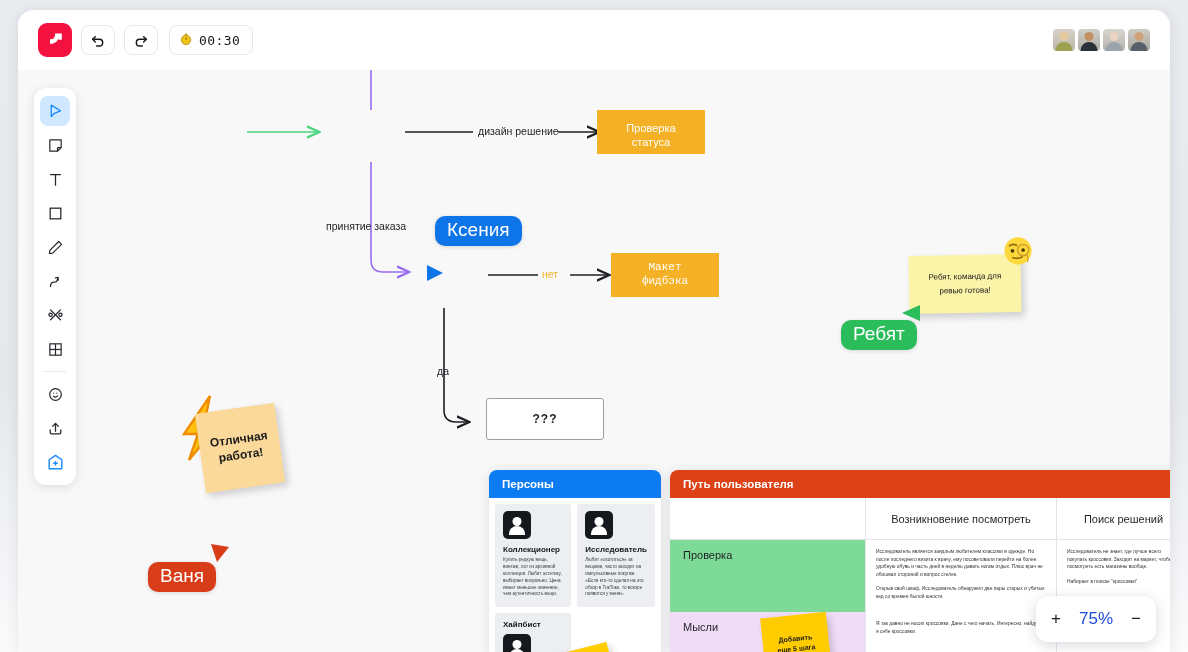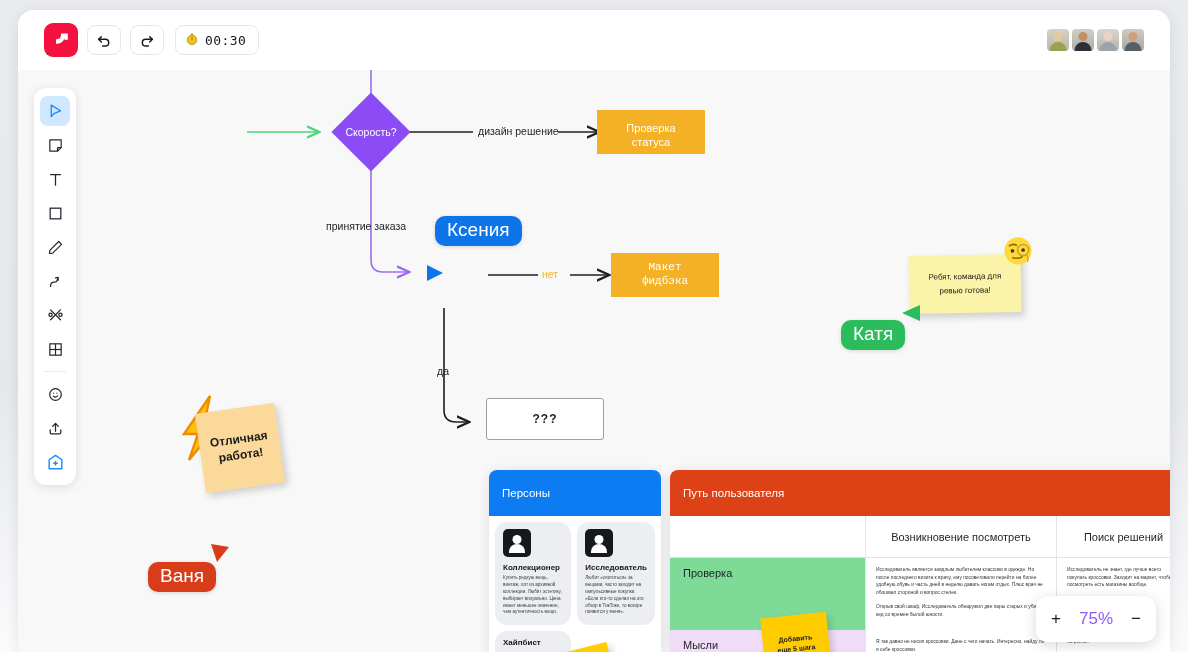--- a/index.html
+++ b/index.html
@@ -24,21 +24,21 @@
     background: #fff;
     border-radius: 16px 16px 0 0;
     box-shadow: 0 2px 14px rgba(30,40,60,.10);
     overflow: hidden;
   }
   .topbar {
     position: absolute; left:0; top:0;
     width: 100%; height: 60px;
     background: #fff;
     display: flex; align-items: center;
-    padding: 0 26px;
+    padding: 0 20px;
     z-index: 40;
   }
   .logo {
     width: 34px; height: 34px; border-radius: 9px;
     background: #f5113f;
     display:flex; align-items:center; justify-content:center;
     flex: 0 0 auto;
   }
   .logo svg { display:block; }
   .tb-btn {
@@ -163,27 +163,27 @@
 
   
   .card {
     position:absolute;
     background:#fff;
     border-radius: 8px 8px 0 0;
     box-shadow: 0 2px 12px rgba(30,40,60,.13);
     overflow:hidden;
   }
   .card-head {
-    height: 46px; display:flex; align-items:center;
+    height: 28px; display:flex; align-items:center;
     padding-left: 13px;
-    color:#fff; font-size: 11.5px; font-weight:400;
+    color:#fff; font-size: 11.5px; font-weight:700;
   }
   .personas-body { display:flex; gap:6px; padding:6px; }
   .pcol { display:flex; flex-direction:column; gap:6px; flex:1; }
-  .pcard { background:#eceef2; border-radius:12px; padding:7px 8px 9px; }
+  .pcard { background:#eceef2; border-radius:3px; padding:7px 8px 9px; }
   .pavatar {
     width:28px; height:28px; border-radius:5px;
     background:#15181c; position:relative; margin-bottom:6px;
   }
   .pavatar::before {
     content:""; position:absolute; left:50%; top:6px;
     width:9px; height:9px; border-radius:50%;
     background:#fff; transform:translateX(-50%);
   }
   .pavatar::after {
@@ -212,21 +212,21 @@
   .zoomw {
     position:absolute; right: 14px; bottom: 10px;
     width: 120px; height: 46px;
     background:#fff; border-radius: 12px;
     box-shadow: 0 3px 14px rgba(30,40,60,.18);
     display:flex; align-items:center; justify-content:space-between;
     padding: 0 15px;
     z-index: 50;
   }
   .zoomw .sign { font-size:17px; color:#15181c; }
-  .zoomw .pct { font-size:17px; color:#8b5cf6; }
+  .zoomw .pct { font-size:17px; color:#1d4ed8; }
 </style>
 </head>
 <body>
 
 <div id="app">
   <div class="window">
 
     <div class="topbar">
       <div class="logo">
         <svg width="19" height="19" viewBox="0 0 24 24" aria-hidden="true">
@@ -305,24 +305,20 @@
 
         <path d="M353 92 V 190 q0 12 12 12 H 390" stroke="#9a6cf0" stroke-width="1.6" fill="none" marker-end="url(#ar-purple)"></path>
 
         <path d="M470 205 H 520" stroke="#1d1f23" stroke-width="1.6" fill="none"></path>
         <path d="M552 205 H 590" stroke="#1d1f23" stroke-width="1.6" fill="none" marker-end="url(#ar-black)"></path>
 
         <path d="M426 238 V 340 q0 12 12 12 H 450" stroke="#1d1f23" stroke-width="1.6" fill="none" marker-end="url(#ar-black)"></path>
       </svg>
 
 
-      <div class="diamond" style="left:325px; top:34px; width:56px; height:56px;">
-        <span class="shape" style="background:#8c4cf5;"></span>
-        <span class="lbl">Скорость?</span>
-      </div>
 
       <div class="node box-orange" style="left:579px; top:40px; width:108px; height:44px;">
         <span style="white-space:pre-line;margin-top:8px;">Проверка
 статуса</span>
       </div>
 
 
       <div class="node box-orange" style="left:593px; top:183px; width:108px; height:44px;">
         <span style="white-space:pre-line;font-family:Liberation Mono, monospace;">Макет
 фидбэка</span>
@@ -359,21 +355,21 @@
           <path d="M30 25 q3 5 1 9" stroke="#caa02a" stroke-width="1.4" fill="none"></path>
           <path d="M14 29 q6 2 11 -1" stroke="#8a6a10" stroke-width="1.8" fill="none" stroke-linecap="round"></path>
         </svg>
       </div>
       <div class="cursor" style="left:823px; top:233px;">
         <div class="ptr" style="left:58px; top:0;">
           <svg width="24" height="24" viewBox="0 0 24 24" aria-hidden="true">
             <path d="M21 2 L3 10 L21 18 Z" fill="#2bbd5c"></path>
           </svg>
         </div>
-        <div class="chip" style="left:0; top:17px; background:#2bbd5c;">Катя</div>
+        <div class="chip" style="left:0; top:17px; background:#2bbd5c;">Ребят</div>
       </div>
 
       <div style="position:absolute; left:160px; top:324px; width:52px; height:68px;">
         <svg width="52" height="68" viewBox="0 0 52 68" aria-hidden="true">
           <path d="M32 2 L6 40 L20 40 L11 66 L44 26 L27 26 Z" fill="#ffc20e" stroke="#f08c00" stroke-width="2.4"></path>
         </svg>
       </div>
       <div class="note note-orange" style="left:182px; top:338px; width:80px; height:80px; font-size:12px; line-height:1.3;
                   font-weight:700; transform:rotate(-8deg); white-space:pre-line;">Отличная
 работа!</div>

